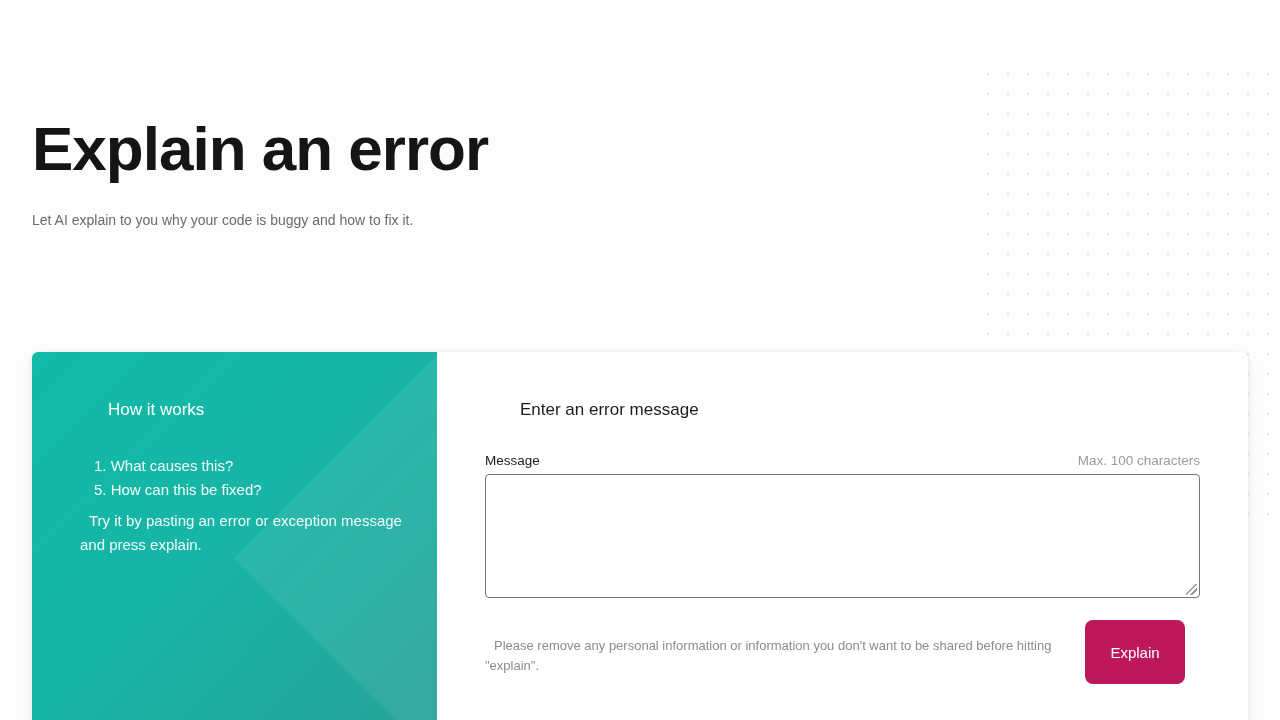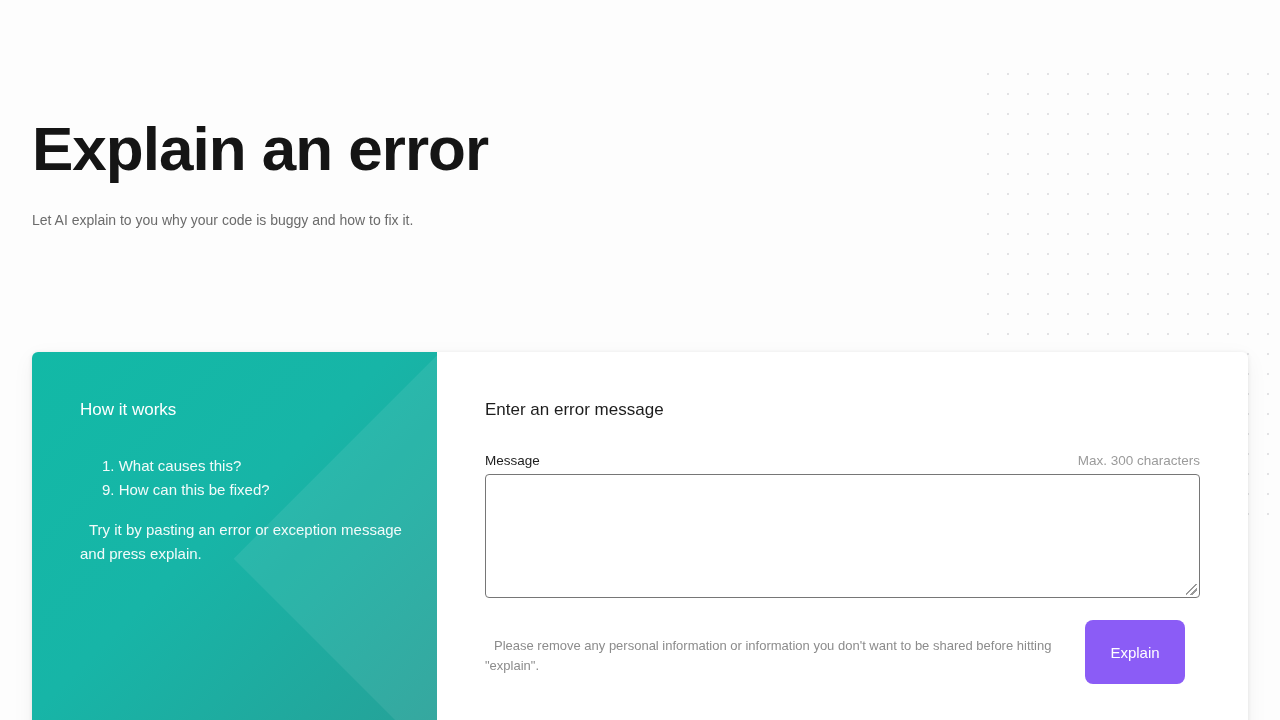--- a/index.html
+++ b/index.html
@@ -63,33 +63,34 @@
     width:330px; height:330px;
     background:rgba(255,255,255,.075);
     transform:rotate(45deg);
     transform-origin:100% 100%;
     pointer-events:none;
   }
   .panel-inner { position:relative; padding:48px 34px 0 48px; }
   .panel-title {
     font-size:17px; font-weight:400; color:#ffffff;
     margin-bottom:34px;
+    margin-left:28px;
   }
   .panel-body { font-size:15px; line-height:24px; color:#f2fbfa; }
-  .panel-list { list-style:none; margin:12px; padding:0; }
+  .panel-list { list-style:none; margin:4px; padding:0; }
   .panel-list li { padding-left:10px; }
-  .panel-cta { margin-top:16px; font-size:15px; line-height:24px; color:#f2fbfa; text-indent:9px; }
+  .panel-cta { margin-top:7px; font-size:15px; line-height:24px; color:#f2fbfa; text-indent:9px; }
 
   
   .form {
     flex:1;
     padding:48px 48px 0 48px;
     position:relative;
   }
-  .form-title { font-size:17px; color:#1d1d1d; font-weight:400; }
+  .form-title { font-size:17px; color:#1d1d1d; font-weight:400;margin-left:35px; }
 
   .field-head {
     display:flex; justify-content:space-between; align-items:baseline;
     margin-top:33px; margin-bottom:6px;
   }
   .field-label { font-size:13.5px; color:#1d1d1d; }
   .field-hint  { font-size:13.5px; color:#9b9b9b; }
 
   .msg-box {
     width:715px; height:124px;
@@ -110,21 +111,21 @@
   .form-foot {
     display:flex; align-items:flex-start; justify-content:flex-start;
     margin-top:38px;
   }
   .disclaimer {
     font-size:13px; line-height:20px; color:#8c8c8c;
     width:600px; text-indent:9px;
   }
   .explain-btn {
     width:100px; height:64px;
-    background:#8b5cf6;
+    background:#be185d;
     border:none; border-radius:8px;
     color:#ffffff; font-size:15px;
     font-family:"Liberation Sans", sans-serif;
     cursor:pointer;
     flex:0 0 auto;
     margin-top:-16px;
   }
 </style>
 </head>
 <body>
@@ -139,32 +140,32 @@
   </div>
 
   <div class="card">
 
     <aside class="panel">
       <div class="panel-diag"></div>
       <div class="panel-inner">
         <div class="panel-title">How it works</div>
         <ol class="panel-list panel-body">
           <li>1. What causes this?</li>
-          <li>9. How can this be fixed?</li>
+          <li>5. How can this be fixed?</li>
         </ol>
         <div class="panel-cta">Try it by pasting an error or exception message and press explain.</div>
       </div>
     </aside>
 
     <section class="form">
       <div class="form-title">Enter an error message</div>
 
       <div class="field-head">
         <label class="field-label">Message</label>
-        <span class="field-hint">Max. 300 characters</span>
+        <span class="field-hint">Max. 100 characters</span>
       </div>
 
       <div class="msg-box">
         <textarea style="width: 100%; height: 100%; border: none; outline: none; resize: none; padding: 8px 10px; font-family: &quot;Liberation Sans&quot;, sans-serif; font-size: 14px; background: transparent; border-radius: 4px;" placeholder=""></textarea>
         <span class="resize-grip"></span>
       </div>
 
       <div class="form-foot">
         <p class="disclaimer">Please remove any personal information or information you don't want to be shared before hitting "explain".</p>
         <button class="explain-btn">Explain</button>

